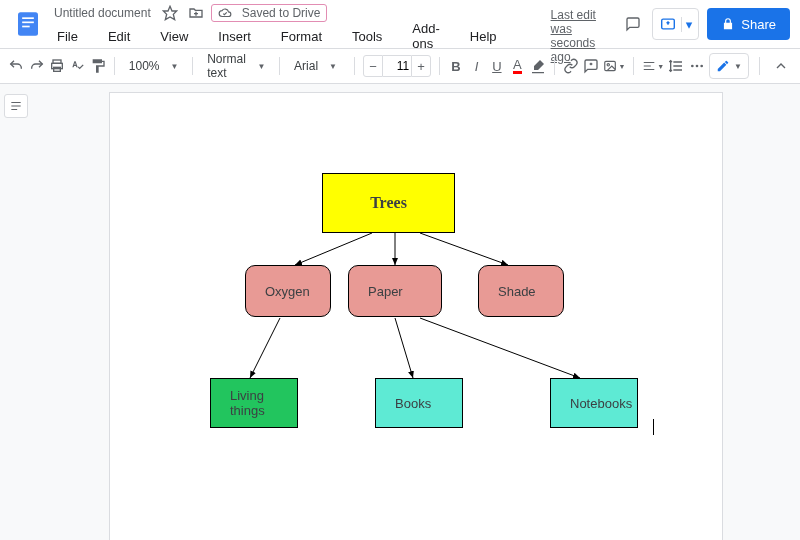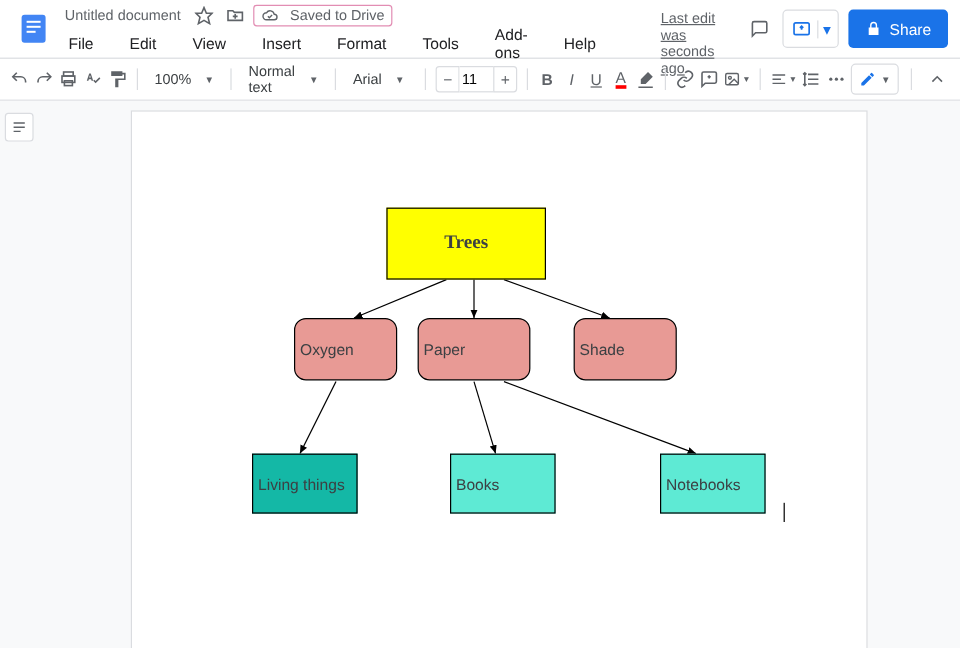--- a/index.html
+++ b/index.html
@@ -21,33 +21,33 @@
   .share-btn{background:#1a73e8;color:#fff;border-radius:4px;height:32px;padding:0 14px;display:flex;align-items:center;gap:6px;font-weight:400}
   .share-btn svg{width:14px;height:14px}
   .toolbar{height:34px;border-top:1px solid #dadce0;border-bottom:1px solid #dadce0;display:flex;align-items:center;padding:0 8px;gap:4px;background:#fff}
   .tb-ico{width:22px;height:22px;display:flex;align-items:center;justify-content:center;color:#5f6368;border-radius:3px}
   .tb-ico svg{width:16px;height:16px}
   .sep{width:1px;height:18px;background:#dadce0;margin:0 4px}
   .sel{height:22px;border-radius:3px;display:flex;align-items:center;padding:0 6px;font-size:12px;color:#3c4043;gap:11px}
   .sel .caret{font-size:8px;color:#5f6368}
   .fs-box{display:flex;align-items:center}
   .fs-box .stepper{width:18px;height:20px;display:flex;align-items:center;justify-content:center;color:#5f6368;border:1px solid #dadce0}
-  .fs-box input{width:24px;height:18px;border:1px solid #dadce0;border-left:0;border-right:0;text-align:left;font-size:12px}
+  .fs-box input{width:24px;height:18px;border:1px solid #dadce0;border-left:0;border-right:0;text-align:right;font-size:12px}
   .tb-right{margin-left:auto;display:flex;align-items:center;gap:6px}
   .edit-pill{border:1px solid #dadce0;border-radius:4px;height:24px;display:flex;align-items:center;padding:0 6px;gap:4px;color:#1a73e8}
   .canvas-wrap{display:flex;height:calc(540px - 48px - 34px);background:#f8f9fa}
   .left-rail{width:32px;padding-top:10px;display:flex;justify-content:center}
   .left-rail .tab{width:22px;height:22px;border:1px solid #dadce0;border-radius:3px;background:#fff;display:flex;align-items:center;justify-content:center;color:#5f6368}
   .page{background:#fff;border:1px solid #dadce0;width:612px;height:540px;margin:8px auto 0;position:relative}
   
-  .box{position:absolute;border:1px solid #000;display:flex;align-items:center;font-size:13px;padding-left:4px;box-sizing:border-box}
+  .box{position:absolute;border:1px solid #000;display:flex;align-items:center;font-size:13px;padding-left:19px;box-sizing:border-box}
   .root{background:#ffff00;font-family:"Comic Sans MS",cursive;font-weight:bold;font-size:16px;justify-content:center;padding-left:0}
   .pink{background:#e89a95;border-radius:10px}
   .green{background:#5eead4}
-  .magenta{background:#14b8a6}
+  .magenta{background:#22c55e}
   .cursor{position:absolute;width:1px;height:16px;background:#000}
   svg.arrows{position:absolute;inset:0;width:100%;height:100%;pointer-events:none}
 </style>
 </head>
 <body>
 
 <div class="header">
   <div class="logo">
     <svg viewBox="0 0 36 36">
         <rect x="6" y="4" width="24" height="28" rx="3" fill="#4285f4"></rect>

